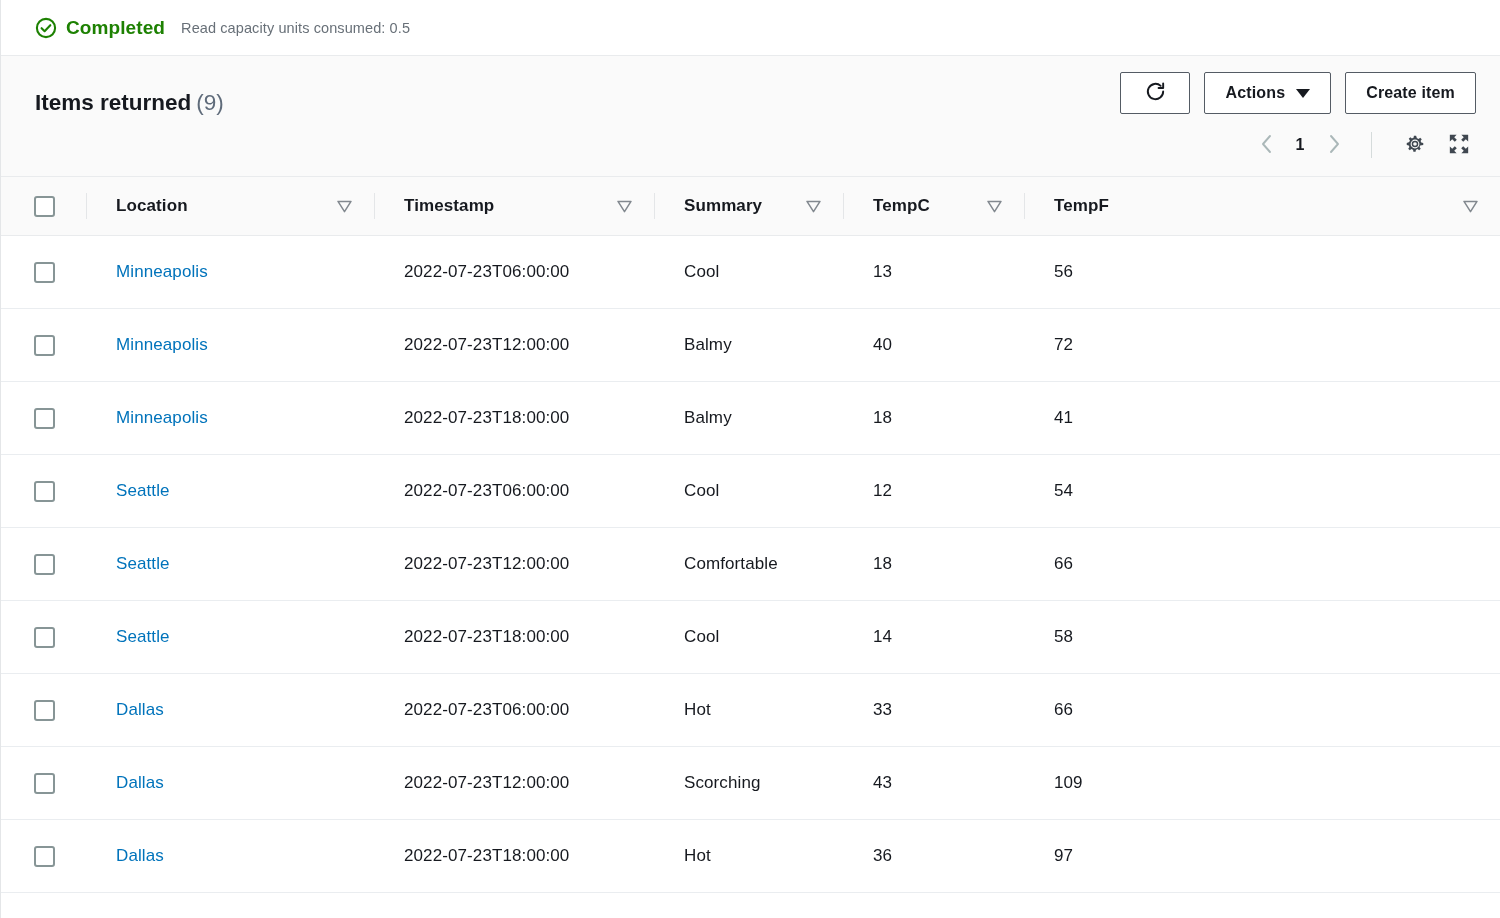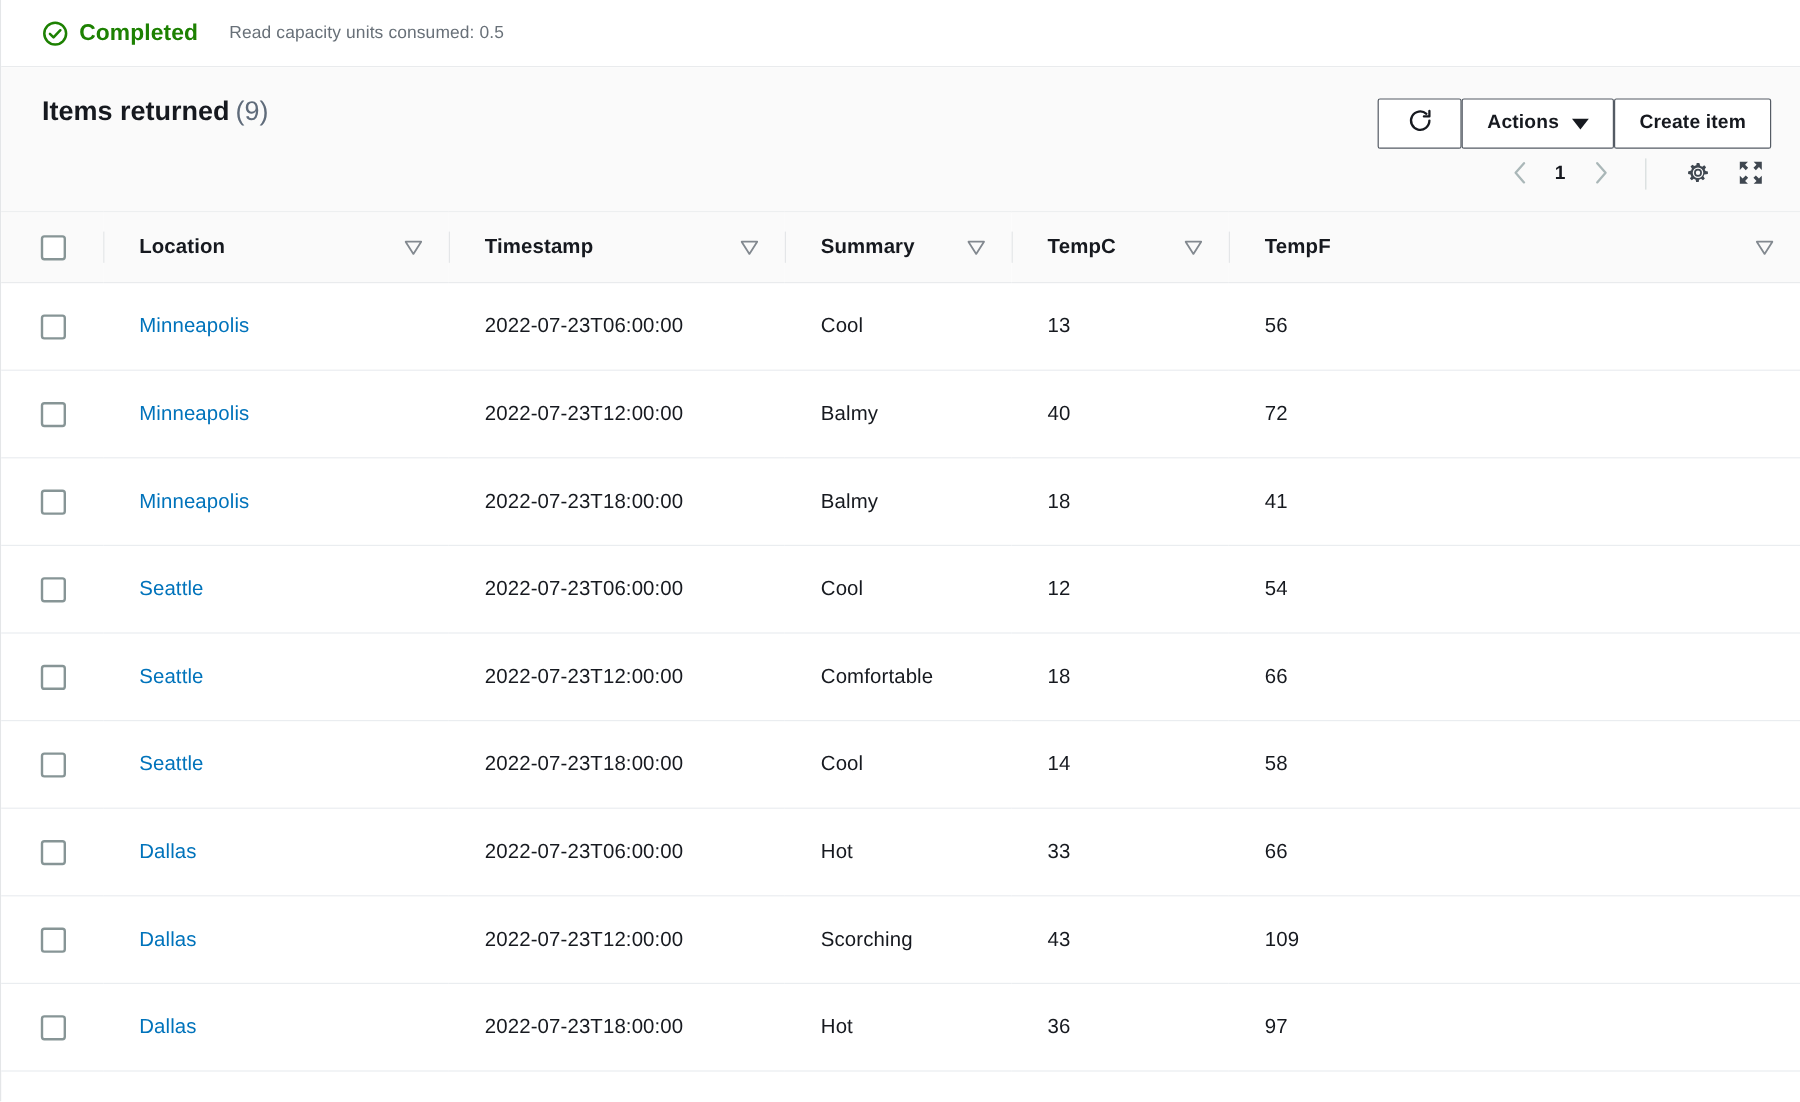--- a/index.html
+++ b/index.html
@@ -44,31 +44,31 @@
   }
   .status-label {
     font-size: 19px;
     font-weight: 700;
     color: #1d8102;
     letter-spacing: .1px;
   }
   .status-meta {
     font-size: 14.5px;
     color: #687078;
-    margin-left: 26px;
+    margin-left: 16px;
     letter-spacing: .1px;
   }
 
   
   .table-panel {
     background: #fafafa;
   }
   .panel-header {
     display: flex;
-    align-items: flex-start;
+    align-items: flex-end;
     justify-content: space-between;
     padding: 26px 24px 0 34px;
     box-sizing: border-box;
     height: 58px;
   }
   .panel-title {
     font-size: 22.5px;
     font-weight: 700;
     color: #16191f;
     line-height: 1;
@@ -76,20 +76,21 @@
   }
   .panel-title .count {
     font-weight: 400;
     color: #5f6b7a;
     margin-left: 5px;
   }
 
   .header-actions {
     display: flex;
     align-items: center;
+    gap: 14px;
     padding-left: 32px;
   }
   .btn {
     box-sizing: border-box;
     height: 42px;
     border: 1px solid #545b64;
     border-radius: 2px;
     background: #ffffff;
     color: #16191f;
     font-family: "Liberation Sans", sans-serif;

